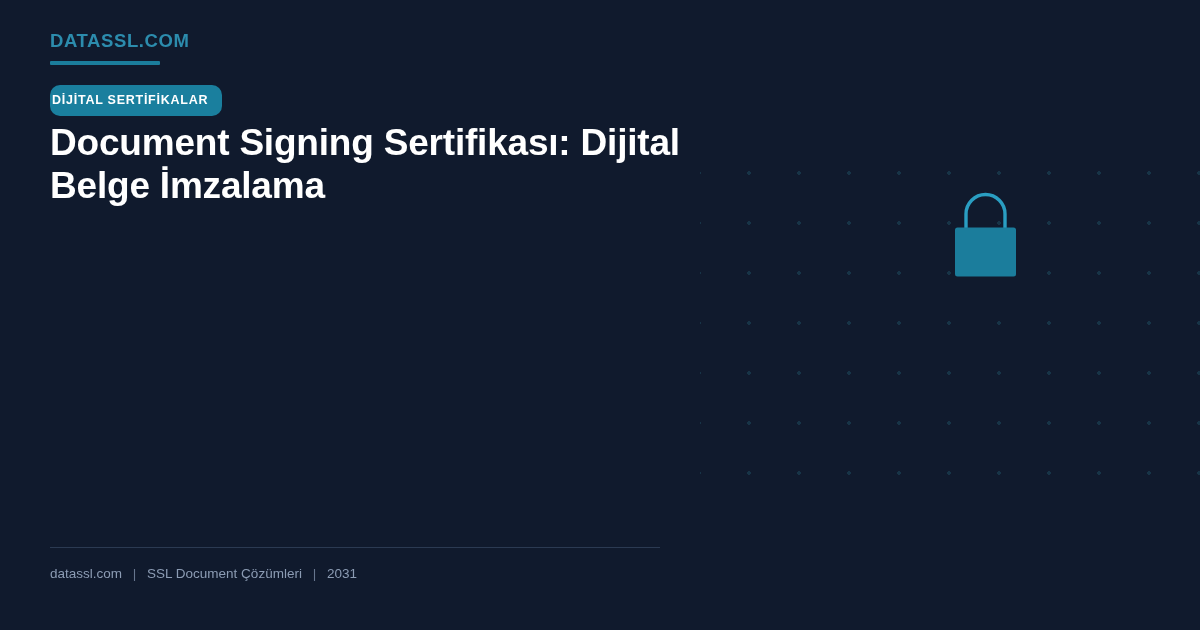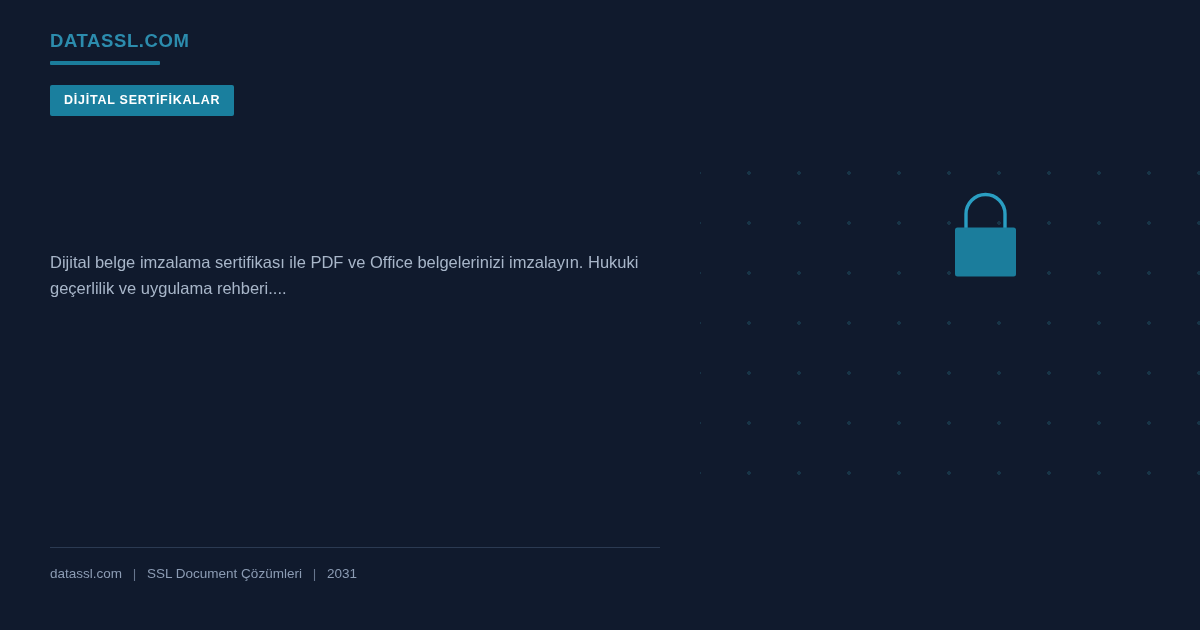--- a/index.html
+++ b/index.html
@@ -78,22 +78,22 @@
   #category-badge {
     position: absolute;
     top: 85px;
     left: 0;
     display: inline-block;
     background: #1a7f9e;
     color: #ffffff;
     font-size: 12.5px;
     font-weight: bold;
     letter-spacing: 0.75px;
-    padding: 8px 14px 9px 14px;
-    border-radius: 2px;
+    padding: 8px 14px 9px 2px;
+    border-radius: 10px;
   }
 
   #headline {
     position: absolute;
     top: 122px;
     left: 0;
     width: 660px;
     margin: 0;
     font-size: 37px;
     font-weight: bold;
@@ -152,22 +152,22 @@
 
   <div id="content">
 
     <div id="brand">
       <span id="brand-name">DATASSL.COM</span>
       <div id="brand-underline"></div>
     </div>
 
     <div id="category-badge">DİJİTAL SERTİFİKALAR</div>
 
+    <h1 id="headline">Document Signing Sertifikası: Dijital Belge İmzalama</h1>
 
-    <p id="description">Dijital belge imzalama sertifikası ile PDF ve Office belgelerinizi imzalayın. Hukuki geçerlilik ve uygulama rehberi....</p>
 
     <div id="footer-divider"></div>
 
     <div id="footer">
       <span>datassl.com</span>
       <span class="sep">|</span>
       <span>SSL Document Çözümleri</span>
       <span class="sep">|</span>
       <span>2031</span>
     </div>

